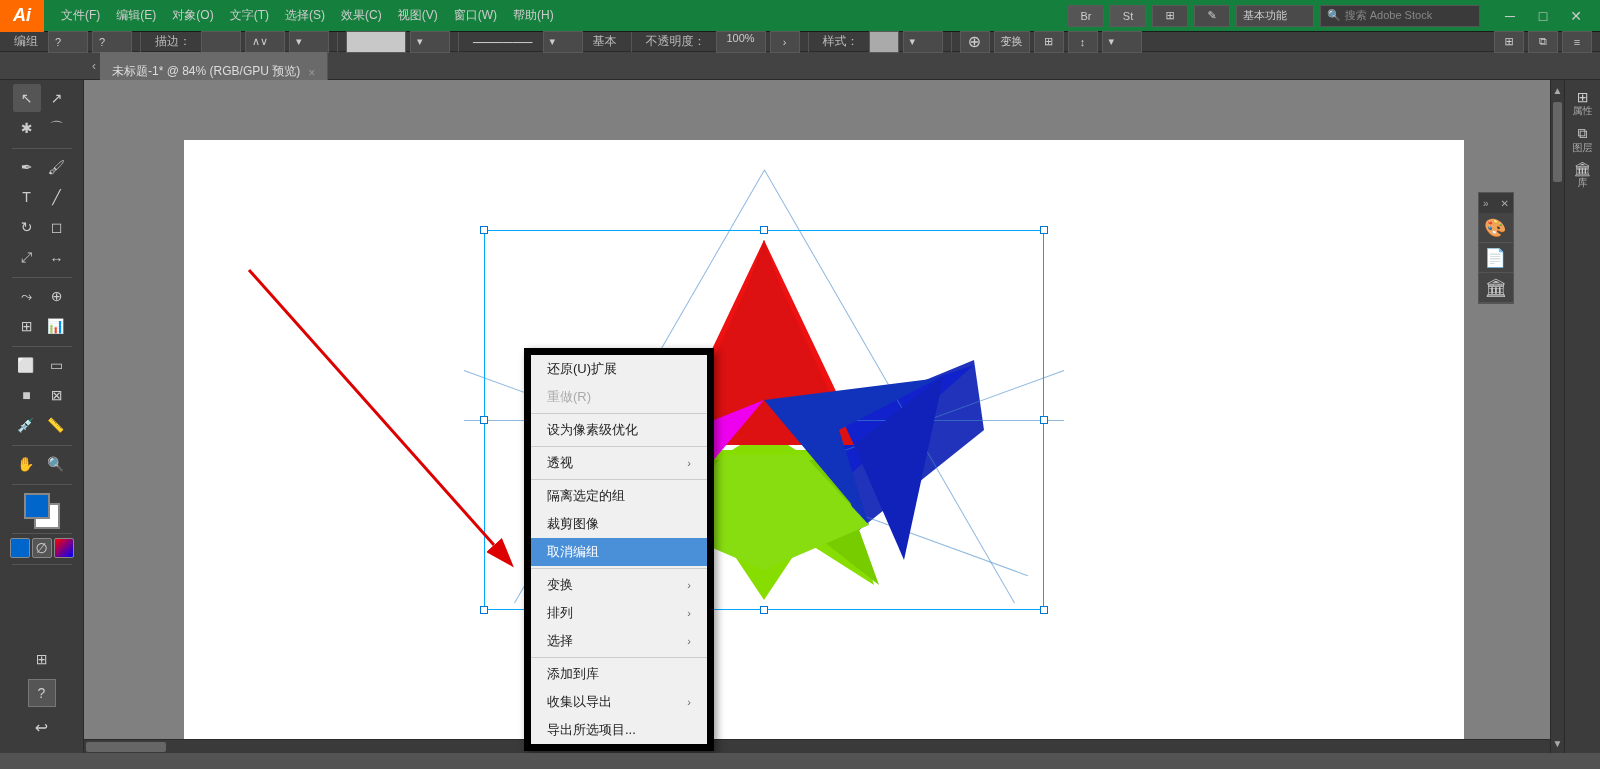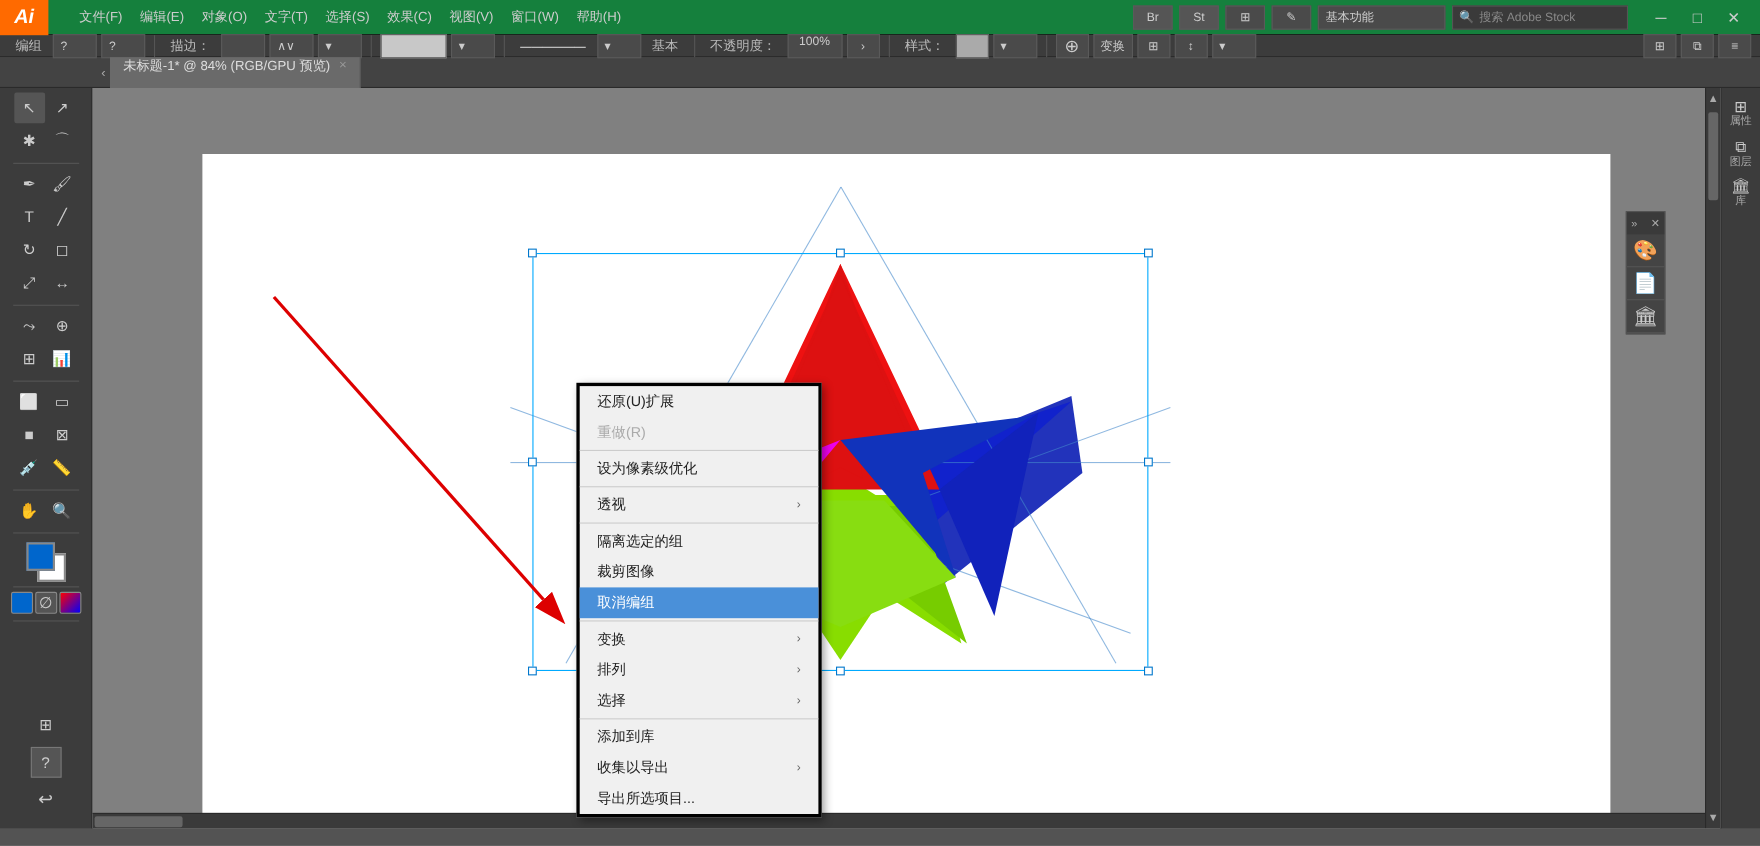--- a/index.html
+++ b/index.html
@@ -8,21 +8,21 @@
     
     #titlebar {
       width: 100%; height: 32px; background: #15803d; display: flex; align-items: center;
       border-bottom: 1px solid #1a1a1a;
     }
     #titlebar .ai-logo {
       width: 44px; height: 32px; background: #ff6a00; display: flex; align-items: center; justify-content: center;
       font-size: 18px; font-weight: bold; color: white; font-style: italic; flex-shrink: 0;
     }
     #titlebar .menu-bar {
-      display: flex; align-items: center; height: 100%; flex: 1; padding-left: 20px;
+      display: flex; align-items: center; height: 100%; flex: 1; padding-left: 9px;
     }
     #titlebar .menu-item {
       padding: 0 8px; height: 100%; display: flex; align-items: center; color: #ccc; font-size: 12px; cursor: pointer;
     }
     #titlebar .right-area {
       display: flex; align-items: center; gap: 6px; padding-right: 8px;
     }
     #titlebar .search-box {
       width: 160px; height: 22px; background: #3a3a3a; border: 1px solid #555; display: flex; align-items: center;
       padding: 0 6px; color: #888; font-size: 11px;
@@ -52,21 +52,21 @@
       height: 22px; background: #4a4a4a; border: 1px solid #5a5a5a; color: #ccc; font-size: 11px;
       display: flex; align-items: center; justify-content: center; padding: 0 6px; cursor: pointer; min-width: 30px;
     }
 
     
     #tabbar {
       width: 100%; height: 28px; background: #434343; display: flex; align-items: center;
       border-bottom: 1px solid #2a2a2a; padding-left: 88px;
     }
     .doc-tab {
-      height: 28px; background: #6a6a6a; display: flex; align-items: flex-start; padding: 0 12px;
+      height: 28px; background: #6a6a6a; display: flex; align-items: flex-end; padding: 0 12px;
       color: #ddd; font-size: 12px; border-right: 1px solid #555; cursor: pointer; gap: 8px;
     }
     .doc-tab .tab-close { color: #999; font-size: 12px; cursor: pointer; }
     .tab-arrow { color: #aaa; padding: 0 4px; cursor: pointer; }
 
     
     #main {
       display: flex; width: 100%; height: calc(769px - 32px - 36px - 28px);
     }
 
@@ -126,22 +126,22 @@
       position: absolute; background: #4488cc; opacity: 0.6; pointer-events: none;
     }
 
     
     #red-arrow {
       position: absolute; top: 180px; left: 155px; pointer-events: none;
     }
 
     
     #context-menu {
-      position: absolute; top: 268px; left: 440px; width: 223px;
-      background: #f0f0f0; border: 3px solid #000000; box-shadow: 3px 3px 8px rgba(0,0,0,0.4);
+      position: absolute; top: 268px; left: 440px; width: 190px;
+      background: #f0f0f0; border: 7px solid #000000; box-shadow: 3px 3px 8px rgba(0,0,0,0.4);
       z-index: 100; color: #222; font-size: 13px;
     }
     .cm-item {
       padding: 5px 16px; cursor: pointer; display: flex; align-items: center; justify-content: space-between;
     }
     .cm-item.highlighted { background: #4a90d9; color: white; }
     .cm-item.disabled { color: #aaa; cursor: default; }
     .cm-sep { height: 1px; background: #ccc; margin: 2px 0; }
     .cm-arrow { color: #666; font-size: 11px; }
 
@@ -198,21 +198,21 @@
     <div class="menu-item">视图(V)</div>
     <div class="menu-item">窗口(W)</div>
     <div class="menu-item">帮助(H)</div>
   </div>
 
   <div class="right-area">
     <div class="toolbar-btn" style="background:#555;width:36px;font-size:11px;">Br</div>
     <div class="toolbar-btn" style="background:#555;width:36px;font-size:11px;">St</div>
     <div class="toolbar-btn" style="width:36px;">⊞</div>
     <div class="toolbar-btn" style="width:36px;">✎</div>
-    <div class="toolbar-dropdown" style="width:116px;">基本功能</div>
+    <div class="toolbar-dropdown" style="width:78px;">基本功能</div>
     <div class="search-box">
       <span>🔍</span>
       <span style="margin-left:4px;font-size:11px;">搜索 Adobe Stock</span>
     </div>
     <div class="window-btns">
       <div class="win-btn">─</div>
       <div class="win-btn">□</div>
       <div class="win-btn close">✕</div>
     </div>
   </div>

